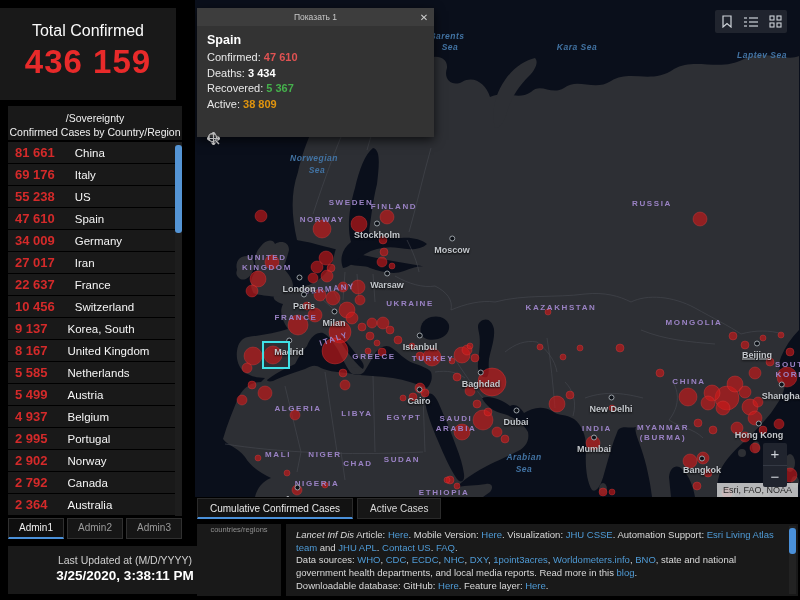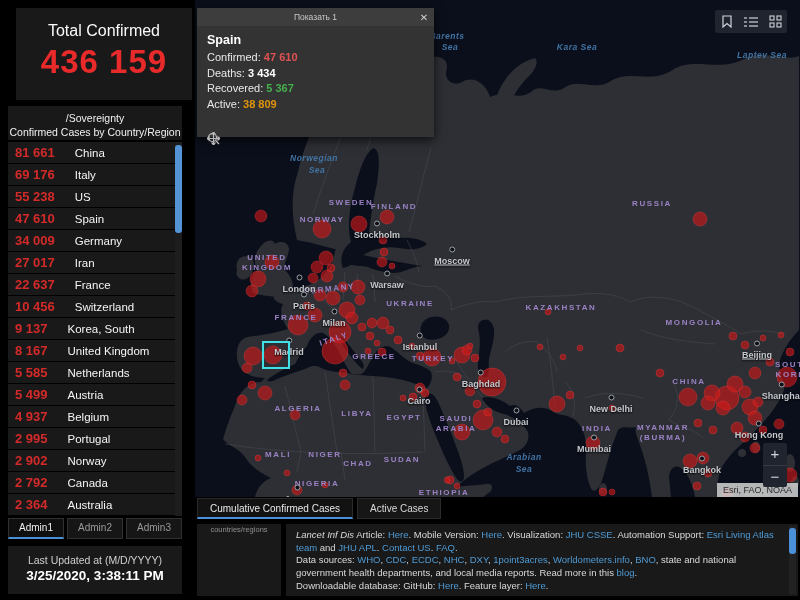--- a/index.html
+++ b/index.html
@@ -1,35 +1,35 @@
 <!DOCTYPE html>
 <html><head>
 <meta charset="utf-8">
 <style>
   html,body{margin:0;padding:0;background:#000;width:800px;height:600px;overflow:hidden;
     font-family:"Liberation Sans","DejaVu Sans",sans-serif;}
   
   #sidebar{position:absolute;left:0;top:0;width:190px;height:600px;background:#000;}
   .panel{background:#191919;}
-  #total-box{position:absolute;left:16px;top:8px;width:176px;height:92px;text-align:center;}
+  #total-box{position:absolute;left:0;top:8px;width:176px;height:92px;text-align:center;}
   #total-label{margin-top:14px;font-size:16px;color:#fafafa;}
   #total-value{margin-top:3px;font-size:33px;font-weight:bold;color:#e82a2a;letter-spacing:1px;}
   #list-header{position:absolute;left:8px;top:106px;width:174px;height:34px;text-align:center;
     font-size:10.5px;color:#f0f0f0;padding-top:5px;box-sizing:border-box;line-height:1.35;}
   #country-list{position:absolute;left:8px;top:142px;width:174px;height:374px;overflow:hidden;}
   .crow{height:21px;margin-bottom:1px;background:#191919;display:flex;align-items:center;padding-left:7px;}
   .cval{font-size:13px;font-weight:bold;color:#d42a2a;margin-right:20px;white-space:nowrap;}
   .cname{font-size:11.5px;color:#f5f5f5;white-space:nowrap;}
   #list-scroll-track{position:absolute;right:0;top:0;width:7px;height:374px;background:#1d1d1d;}
   #list-scroll-thumb{position:absolute;right:0;top:3px;width:7px;height:88px;background:#5494d4;border-radius:3px;}
   #admin-tabs{position:absolute;left:8px;top:518px;width:174px;height:21px;display:flex;gap:3px;}
   .admintab{flex:1;background:#161616;border:1px solid #303030;color:#9a9a9a;font-size:10px;
     text-align:center;line-height:18px;box-sizing:border-box;}
   .admintab.active{background:#0f0f0f;color:#efefef;border-bottom:2px solid #4a90d9;}
-  #updated-box{position:absolute;left:8px;top:546px;width:174px;height:48px;text-align:center;}
+  #updated-box{position:absolute;left:8px;top:546px;width:174px;height:48px;text-align:center;padding-left:30px;}
   #updated-label{padding-top:8px;font-size:10.5px;color:#cfcfcf;}
   #updated-value{font-size:13.5px;font-weight:bold;color:#fff;margin-top:2px;}
   
   #map{position:absolute;left:195px;top:0;width:605px;height:497px;background:#0a0f1b;overflow:hidden;}
   #map svg{position:absolute;left:0;top:0;}
   .clabel{position:absolute;transform:translate(-50%,-50%);color:#9a82c4;font-size:8px;font-weight:bold;
     letter-spacing:1.6px;white-space:nowrap;z-index:4;}
   .sealabel{position:absolute;transform:translate(-50%,-50%);color:#4273a3;font-size:8.5px;font-style:italic;
     font-weight:bold;letter-spacing:.5px;white-space:nowrap;z-index:4;}
   .citylabel{position:absolute;transform:translate(-50%,-50%);color:#c3c7cc;font-size:9px;font-weight:bold;
@@ -385,21 +385,21 @@
       <div class="clabel" style="left: 249px; top: 492px;">ETHIOPIA</div>
       <div class="clabel" style="left: 402px; top: 428px;">INDIA</div>
       <div class="clabel" style="left: 468px; top: 427px;">MYANMAR</div>
       <div class="clabel" style="left: 468px; top: 437px;">(BURMA)</div>
       <div class="clabel" style="left: 598px; top: 364px;">SOUTH</div>
       <div class="clabel" style="left: 599px; top: 374px;">KOREA</div>
       <div class="citylabel" style="left: 182px; top: 230px;">
         <span class="dot"></span>
         <span>Stockholm</span>
       </div>
-      <div class="citylabel" style="left: 257px; top: 256px; text-decoration: underline;">
+      <div class="citylabel" style="left: 257px; top: 245px;">
         <span class="dot"></span>
         <span>Moscow</span>
       </div>
       <div class="citylabel" style="left: 104px; top: 284px;">
         <span class="dot"></span>
         <span>London</span>
       </div>
       <div class="citylabel" style="left: 109px; top: 301px;">
         <span class="dot"></span>
         <span>Paris</span>

